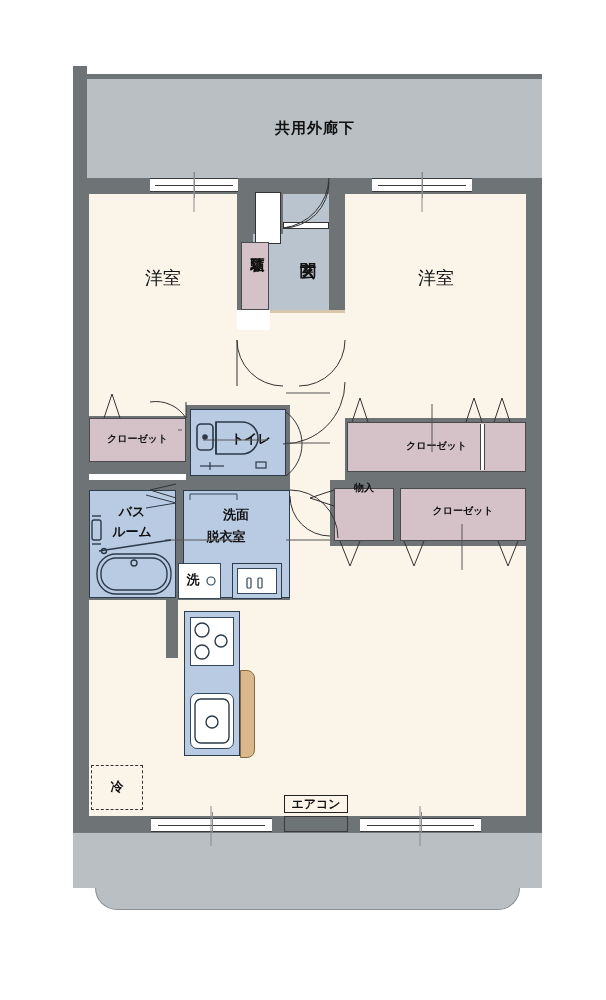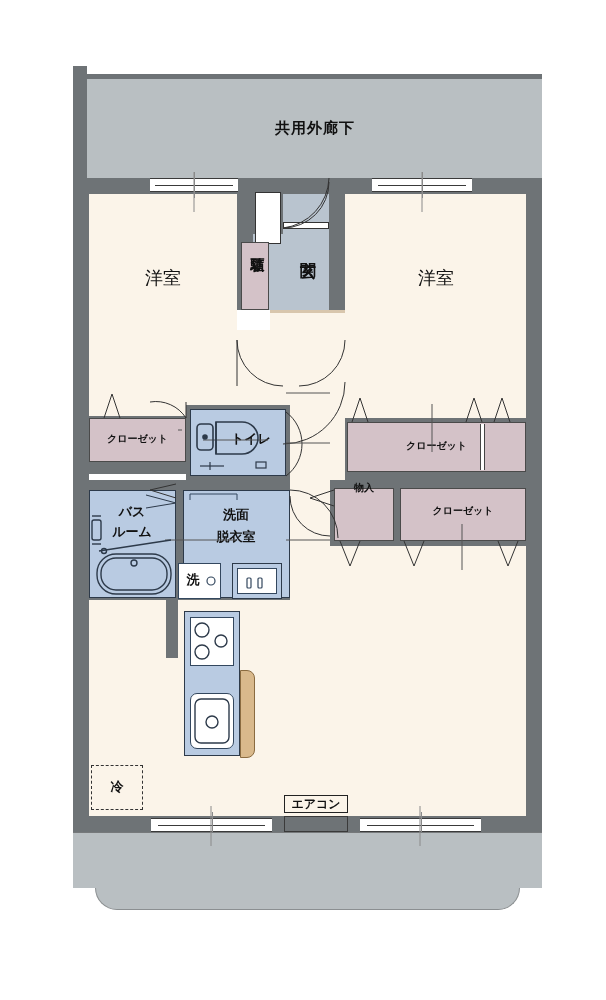--- a/index.html
+++ b/index.html
@@ -117,21 +117,21 @@
   <div class="abs f-wet" style="left:190px;top:409px;width:96px;height:67px;"></div>
   <div class="lbl t-wet" style="left:218px;top:432px;width:66px;">トイレ</div>
 
   <div class="abs f-wall" style="left:89px;top:480px;width:201px;height:120px;"></div>
   <div class="abs f-wet" style="left:89px;top:490px;width:87px;height:108px;"></div>
   <div class="lbl t-wet" style="left:92px;top:505px;width:80px;">バス</div>
   <div class="lbl t-wet" style="left:92px;top:525px;width:80px;">ルーム</div>
 
   <div class="abs f-wet" style="left:183px;top:490px;width:107px;height:108px;"></div>
   <div class="lbl t-wet" style="left:186px;top:508px;width:100px;">洗面</div>
-  <div class="lbl t-wet" style="left:186px;top:530px;width:100px;">脱衣室</div>
+  <div class="lbl t-wet" style="left:176px;top:530px;width:100px;">脱衣室</div>
 
   <div class="abs f-white" style="left:178px;top:563px;width:43px;height:36px;border:1px solid #33475e;"></div>
   <div class="lbl t-small" style="left:178px;top:573px;width:30px;">洗</div>
 
   <div class="abs f-wet" style="left:232px;top:563px;width:50px;height:36px;"></div>
   <div class="abs f-white" style="left:237px;top:568px;width:40px;height:26px;border:1px solid #33475e;"></div>
 
   <div class="abs f-wall" style="left:166px;top:598px;width:12px;height:60px;"></div>
   <div class="abs f-wet" style="left:184px;top:611px;width:56px;height:145px;"></div>
   <div class="abs f-white" style="left:190px;top:617px;width:44px;height:49px;border:1px solid #33475e;"></div>

